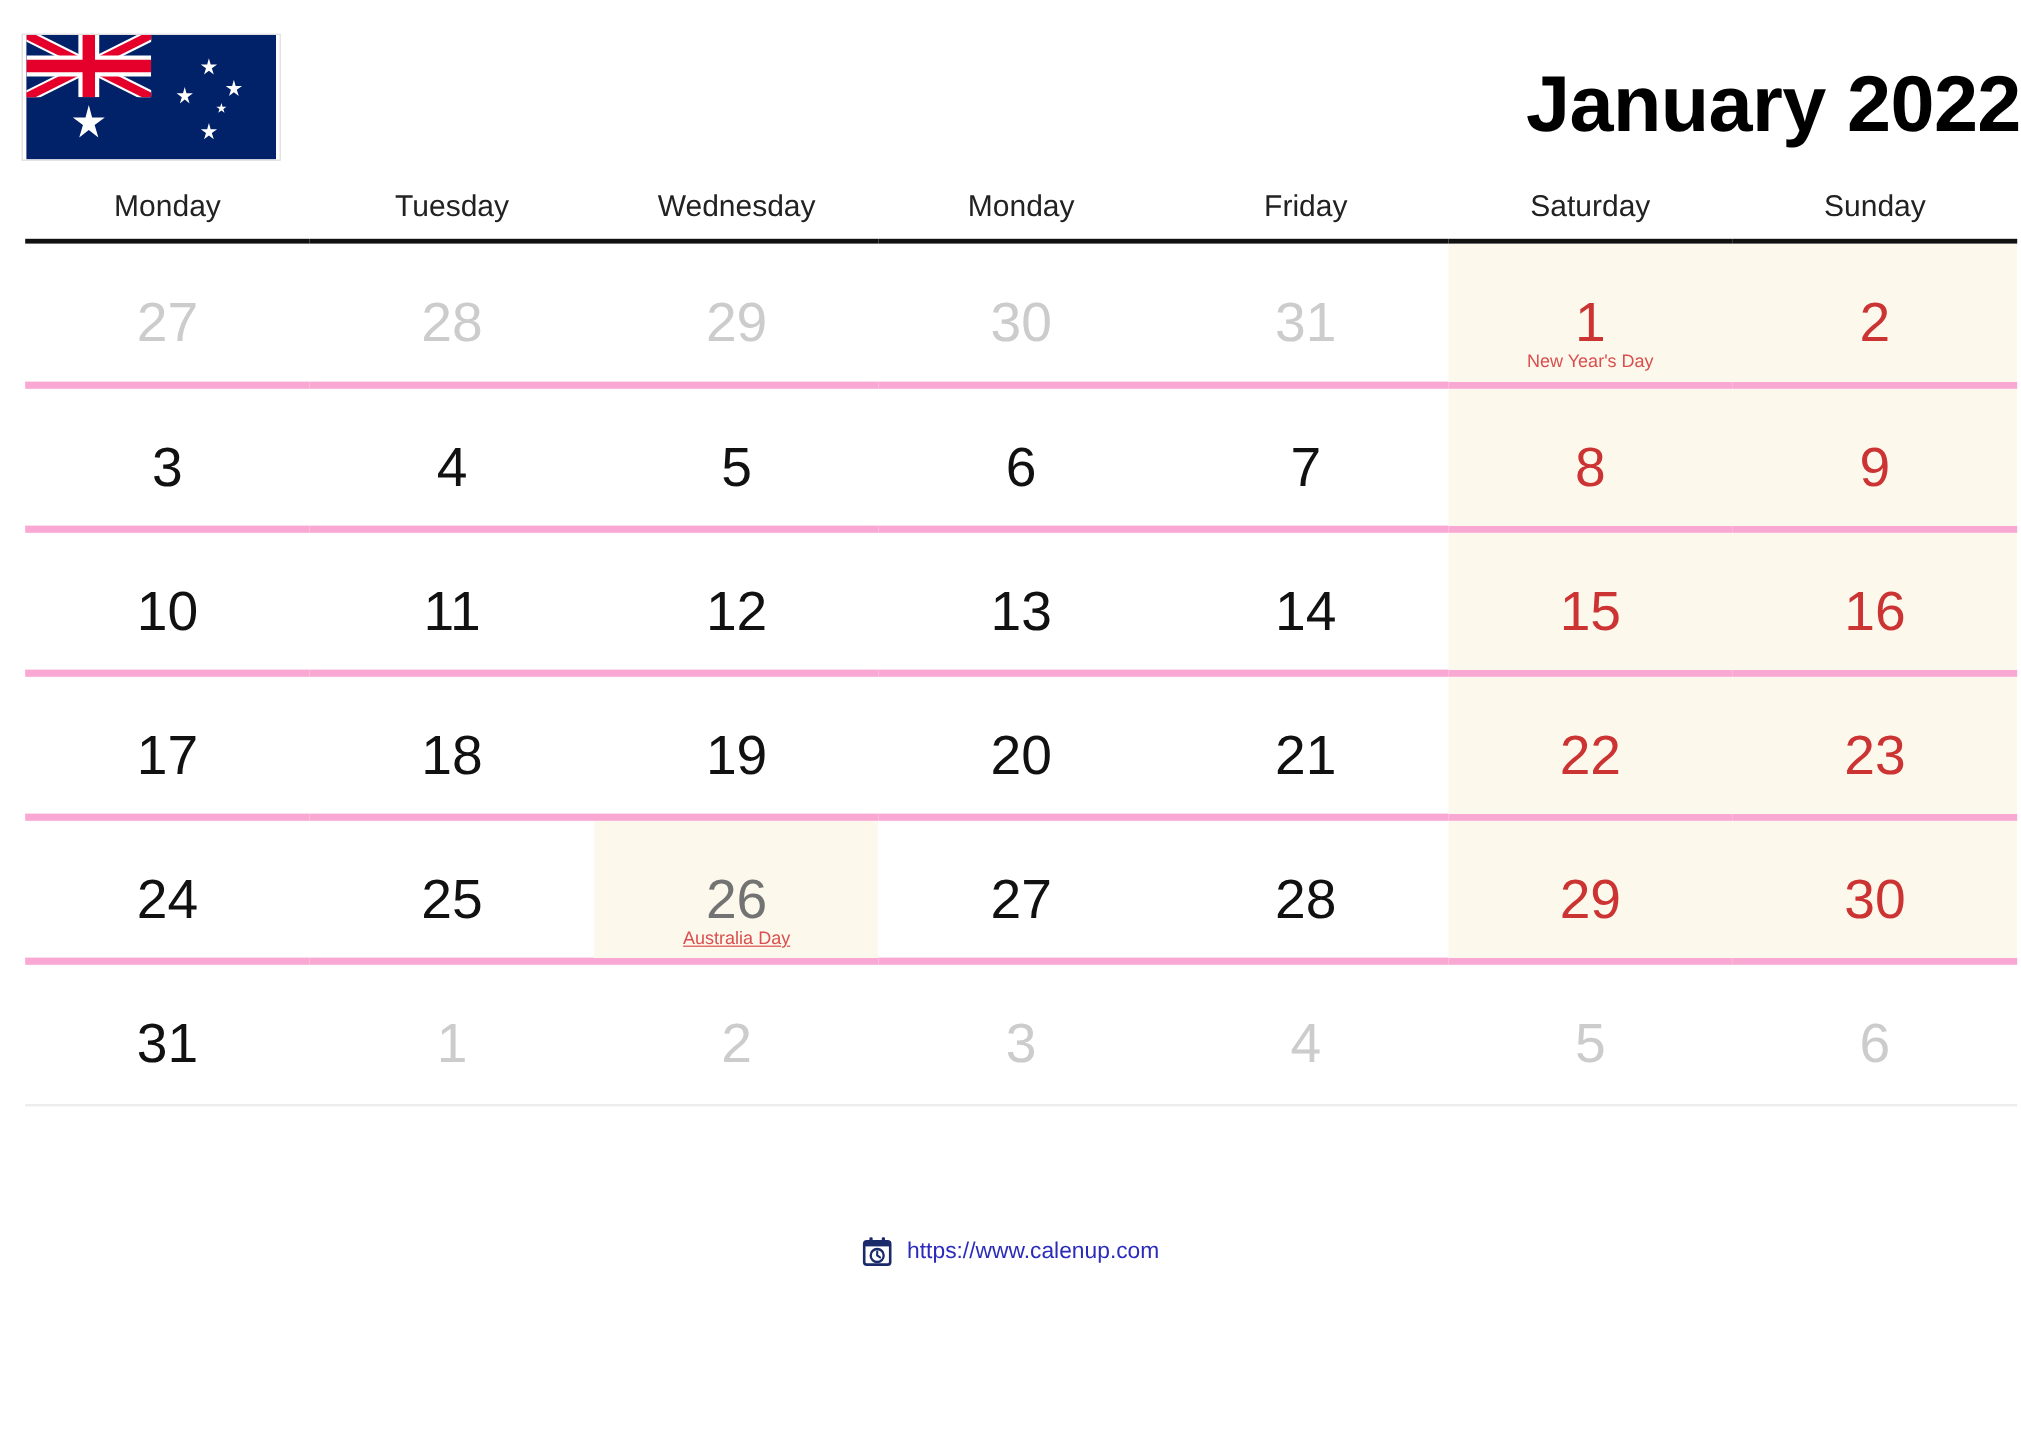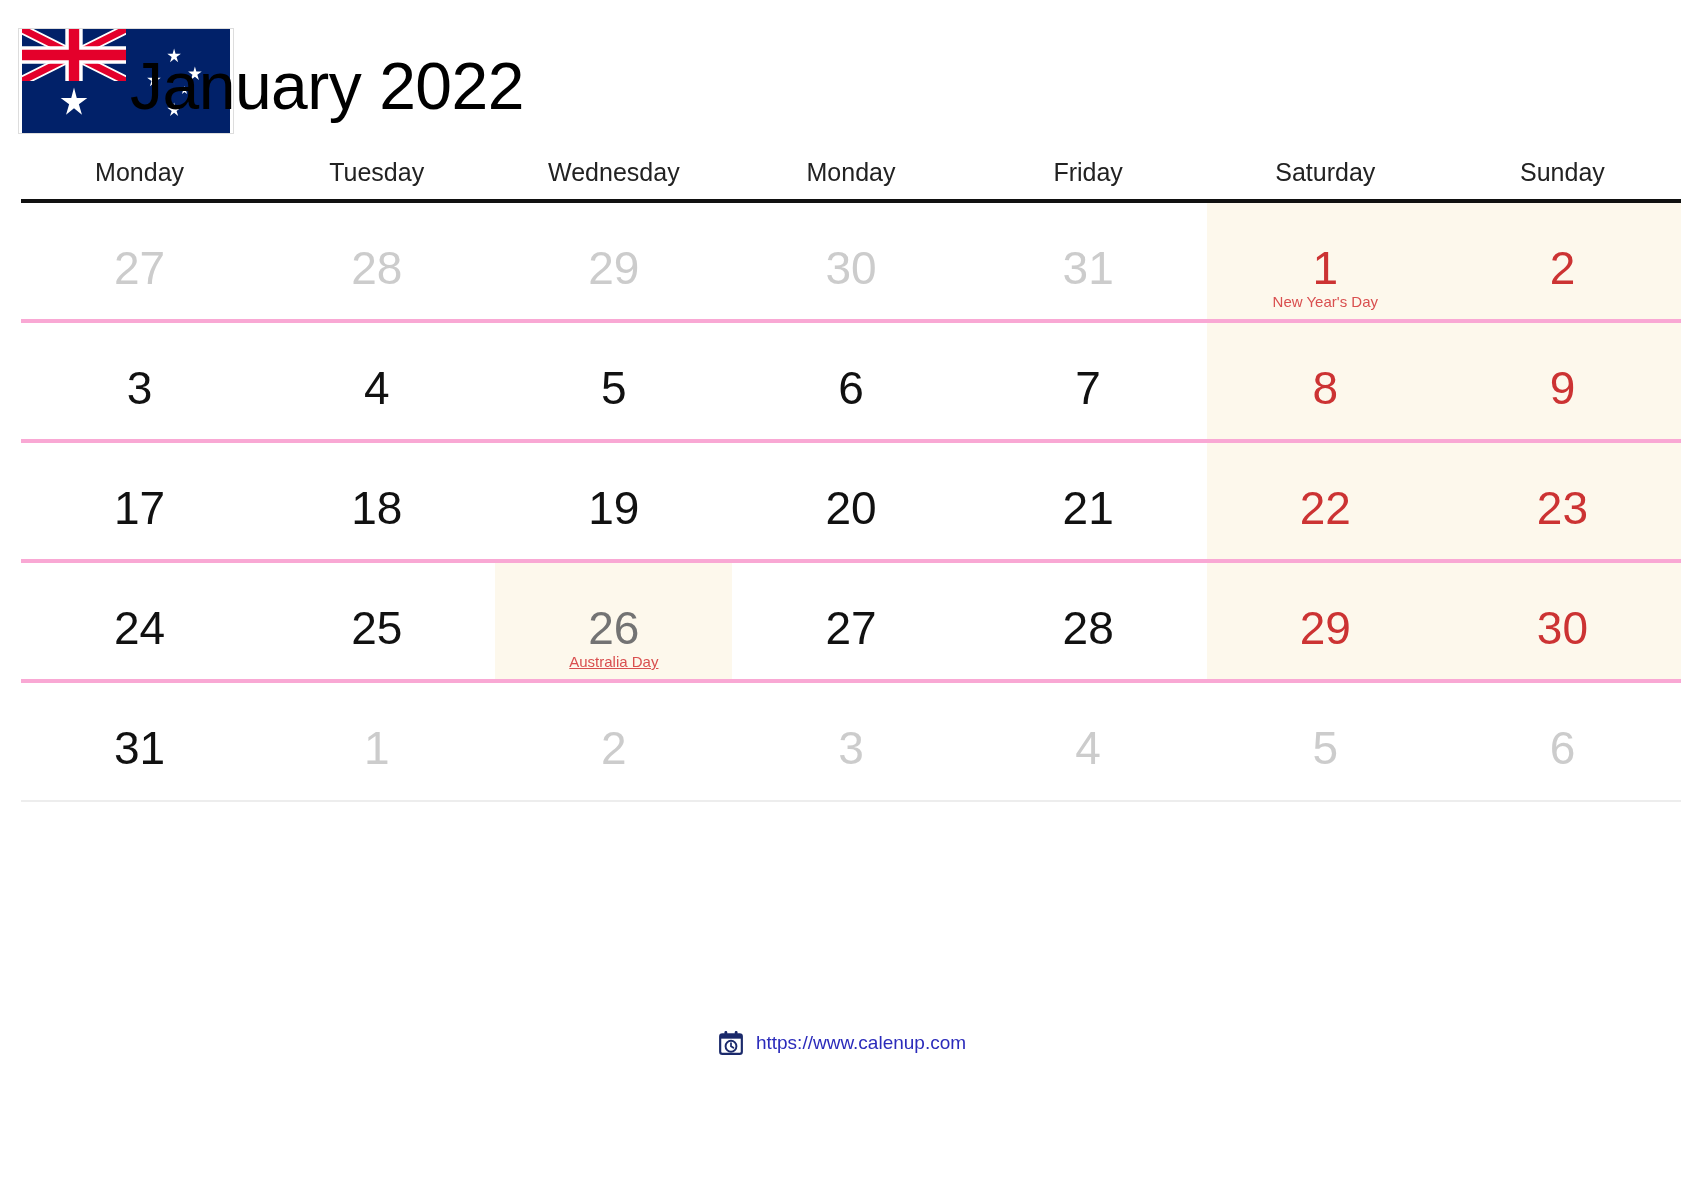--- a/index.html
+++ b/index.html
@@ -16,23 +16,23 @@
   .flag {
     position: absolute; left: 18px; top: 28px;
     width: 216px; height: 106px;
     border: 1px solid #dddddd;
     overflow: hidden;
   }
   .flag svg { display:block; width:100%; height:100%; }
 
   .title {
     position: absolute; left: 0; right: 0; top: 48px;
-    text-align: left;
+    text-align: right;
     font-size: 66px;
-    font-weight: 400;
+    font-weight: 700;
     letter-spacing: -0.5px;
     color: #000000;
     padding-left: 130px;
   }
 
   
   .cal {
     position: absolute;
     left: 21px; top: 158px;
     width: 1660px;
@@ -45,21 +45,21 @@
     color: #222222;
     padding: 0 0 12px 0;
     text-align: center;
     font-family: "Liberation Sans", "DejaVu Sans", sans-serif;
     border-bottom: 4px solid #111111;
   }
   .cal td {
     height: 120px;
     vertical-align: top;
     text-align: center;
-    border-bottom: 4px solid #f9a8d4;
+    border-bottom: 6px solid #f9a8d4;
     position: relative;
     padding: 0;
   }
   tr.week-last td { border-bottom: 2px solid #ededed; }
 
   .daynum {
     display: block;
     font-size: 46px;
     line-height: 1;
     padding-top: 42px;
@@ -196,20 +196,43 @@
           </td>
           <td class="weekend shade">
             <span class="daynum">8</span>
           </td>
           <td class="weekend shade">
             <span class="daynum">9</span>
           </td>
         </tr>
         <tr>
           <td class="">
+            <span class="daynum">10</span>
+          </td>
+          <td class="">
+            <span class="daynum">11</span>
+          </td>
+          <td class="">
+            <span class="daynum">12</span>
+          </td>
+          <td class="">
+            <span class="daynum">13</span>
+          </td>
+          <td class="">
+            <span class="daynum">14</span>
+          </td>
+          <td class="weekend shade">
+            <span class="daynum">15</span>
+          </td>
+          <td class="weekend shade">
+            <span class="daynum">16</span>
+          </td>
+        </tr>
+        <tr>
+          <td class="">
             <span class="daynum">17</span>
           </td>
           <td class="">
             <span class="daynum">18</span>
           </td>
           <td class="">
             <span class="daynum">19</span>
           </td>
           <td class="">
             <span class="daynum">20</span>

